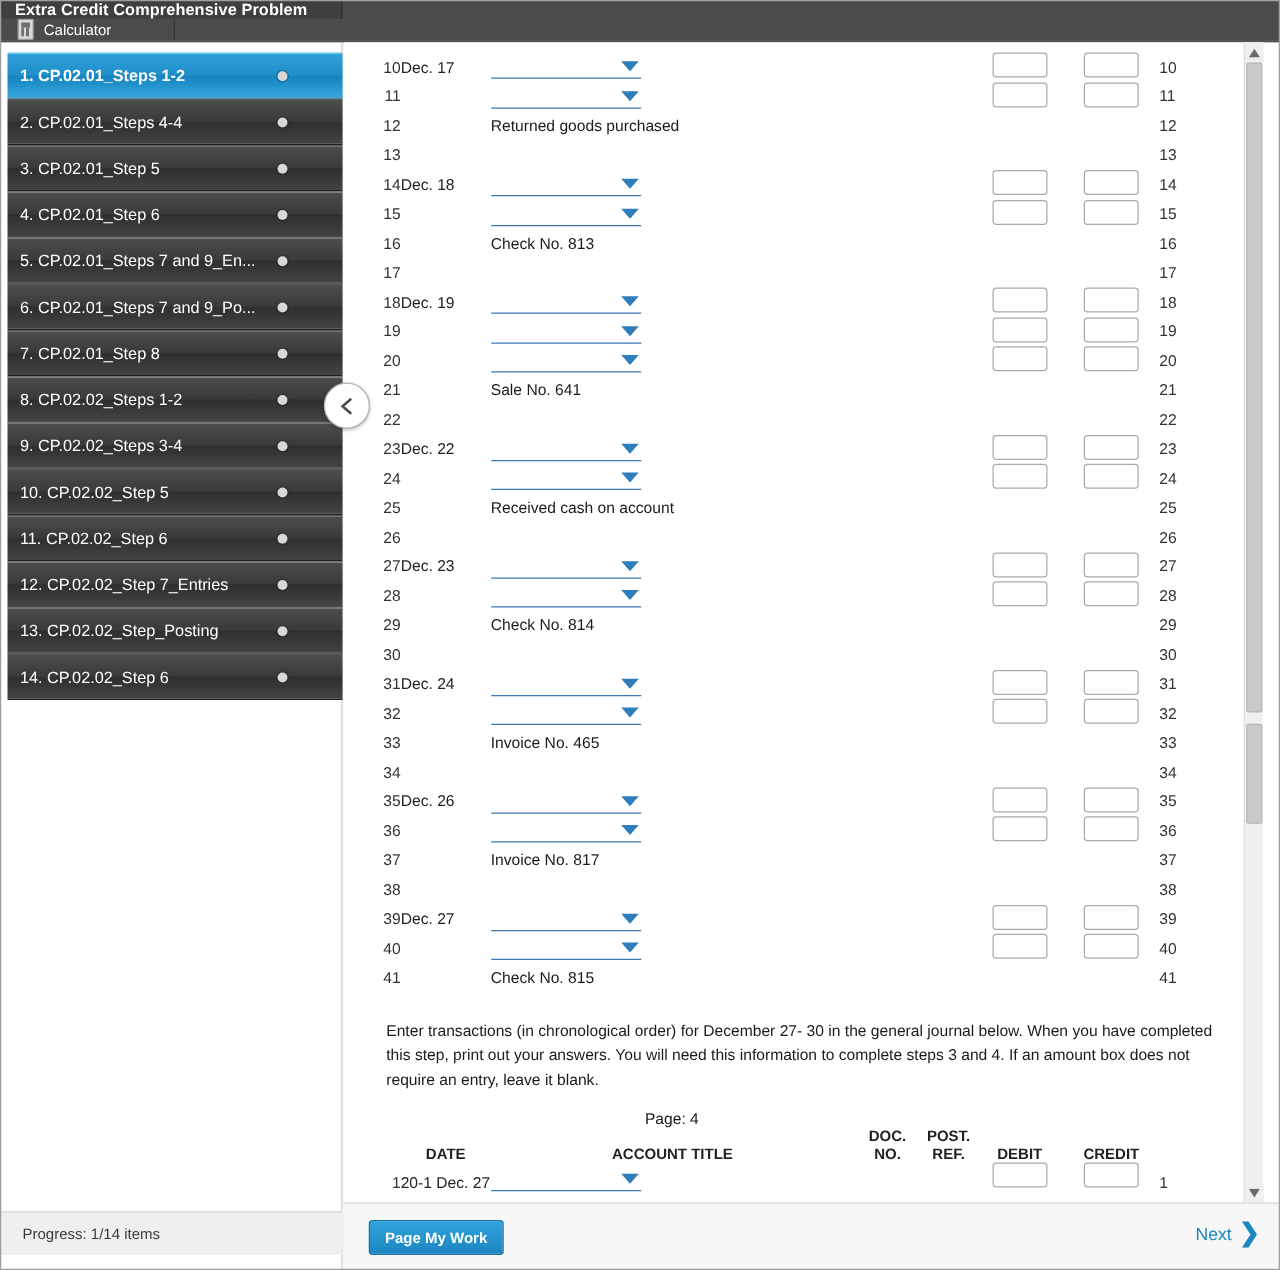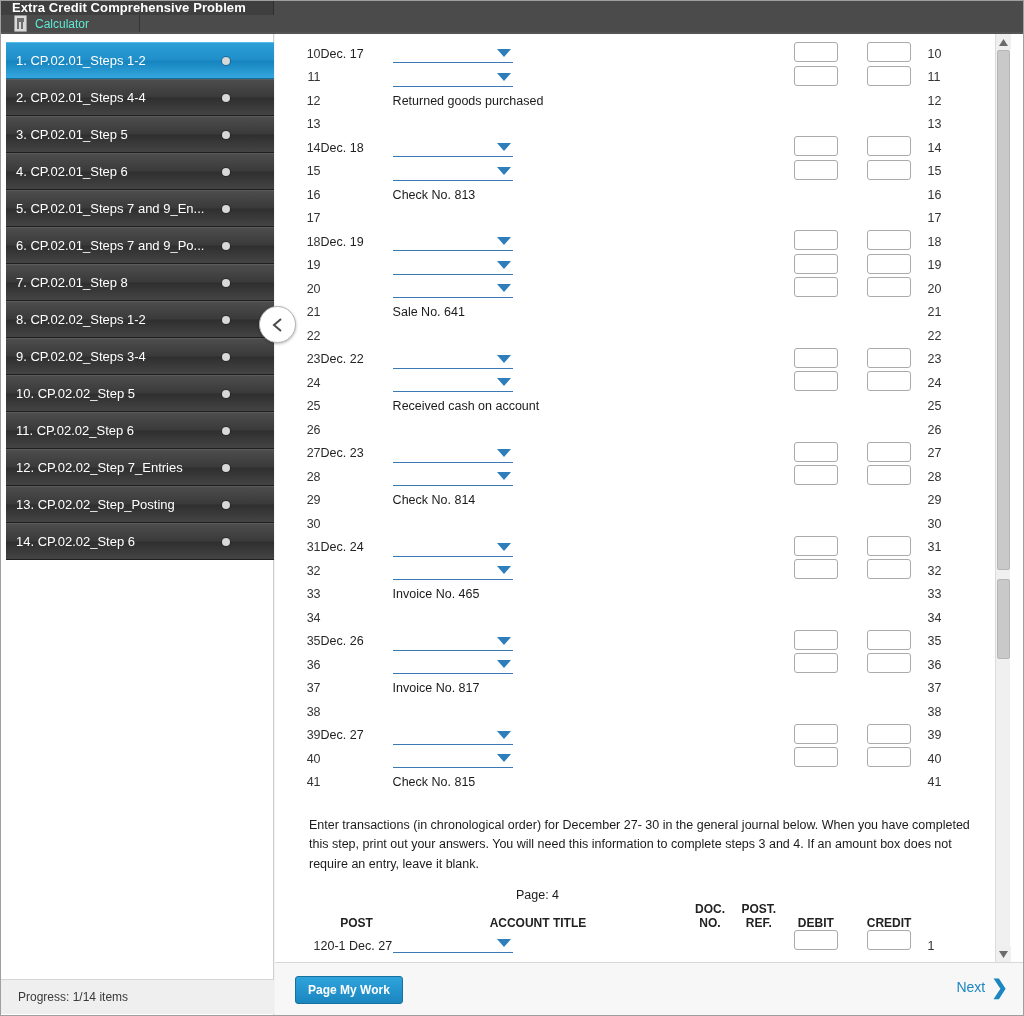--- a/index.html
+++ b/index.html
@@ -38,21 +38,21 @@
     letter-spacing: .1px;
   }
   .calc-tab {
     width: 140px;
     background: #4b4b4b;
     display: flex;
     align-items: center;
     gap: 8px;
     padding-left: 14px;
     border-right: 1px solid #353535;
-    color: #5eead4;
+    color: #ffffff;
     font-size: 12px;
   }
   .calc-icon {
     width: 13px; height: 17px;
     background: #d8d8d8;
     border: 1px solid #9a9a9a;
     border-radius: 1px;
     position: relative;
   }
   .calc-icon::before {
@@ -96,37 +96,37 @@
     color: #ffffff;
     font-size: 13px;
     display: flex;
     align-items: center;
     padding-left: 10px;
     white-space: nowrap;
     overflow: hidden;
   }
   .step.active {
     background: linear-gradient(to bottom, #2f9fd8 0%, #1f8ec9 48%, #1684bf 52%, #34a6dd 100%);
-    font-weight: normal;
+    font-weight: bold;
     border-top: 1px solid #52bbe8;
     border-bottom: 1px solid #0f6f9f;
   }
   .step .dot {
     position: absolute;
     right: 44px;
     top: 50%;
     transform: translateY(-50%);
     width: 8px; height: 8px;
     border-radius: 50%;
     background: #d8d8d8;
     box-shadow: 0 0 0 1px rgba(0,0,0,.25);
   }
   .progress {
     position: absolute;
-    left: 0; bottom: 2px;
+    left: 0; bottom: 12px;
     width: 274px; height: 35px;
     background: #efefef;
     border-top: 1px solid #d5d5d5;
     display: flex;
     align-items: center;
     padding-left: 18px;
     font-size: 12px;
     color: #3a3a3a;
   }
 
@@ -793,21 +793,21 @@
         </table>
 
         <div class="instructions">Enter transactions (in chronological order) for December 27- 30 in the general journal below. When you have completed this step, print out your answers. You will need this information to complete steps 3 and 4. If an amount box does not require an entry, leave it blank.</div>
 
         <div class="page-label">Page: 4</div>
 
         <table class="journal2">
           <tbody>
             <tr>
               <td class="c-ln"></td>
-              <td class="c-date hdr">POST</td>
+              <td class="c-date hdr">DATE</td>
               <td class="c-acct hdr">ACCOUNT TITLE</td>
               <td class="c-doc hdr">DOC. NO.</td>
               <td class="c-ref hdr">POST. REF.</td>
               <td class="c-deb hdr">DEBIT</td>
               <td class="c-cre hdr">CREDIT</td>
               <td class="c-ln2"></td>
             </tr>
             </tbody>
             <tbody id="journal-bottom-body">
               <tr>

